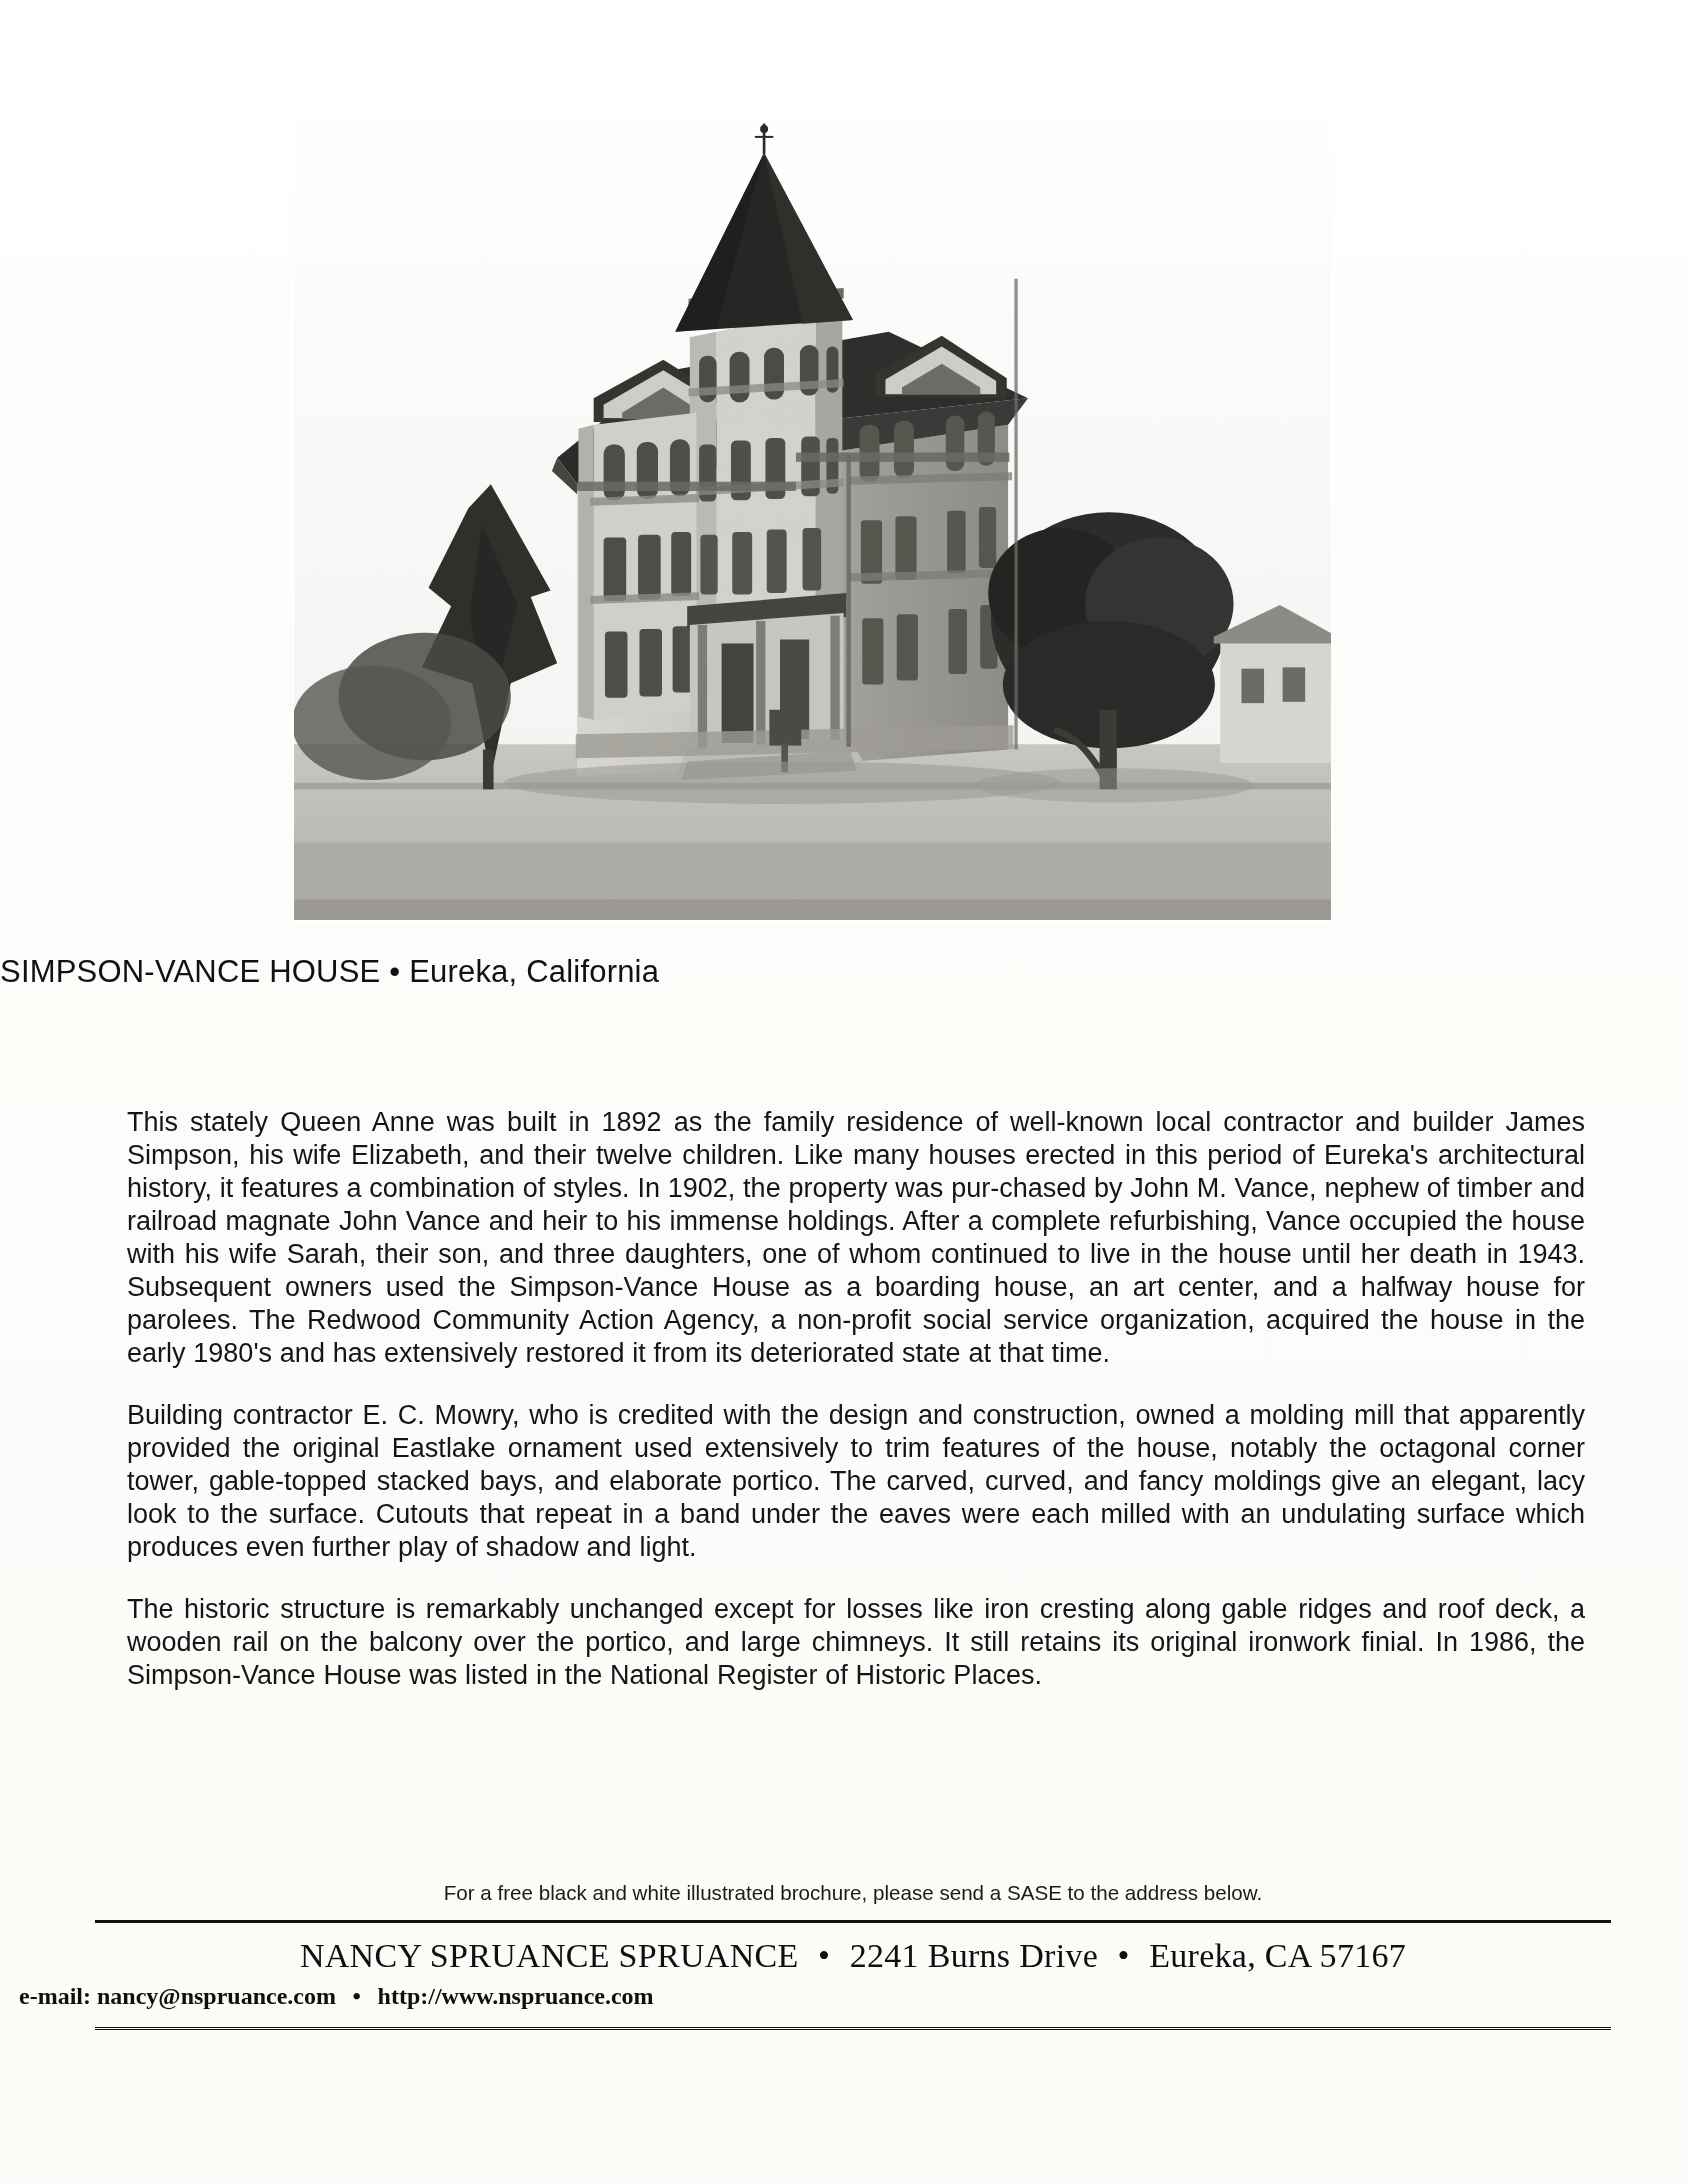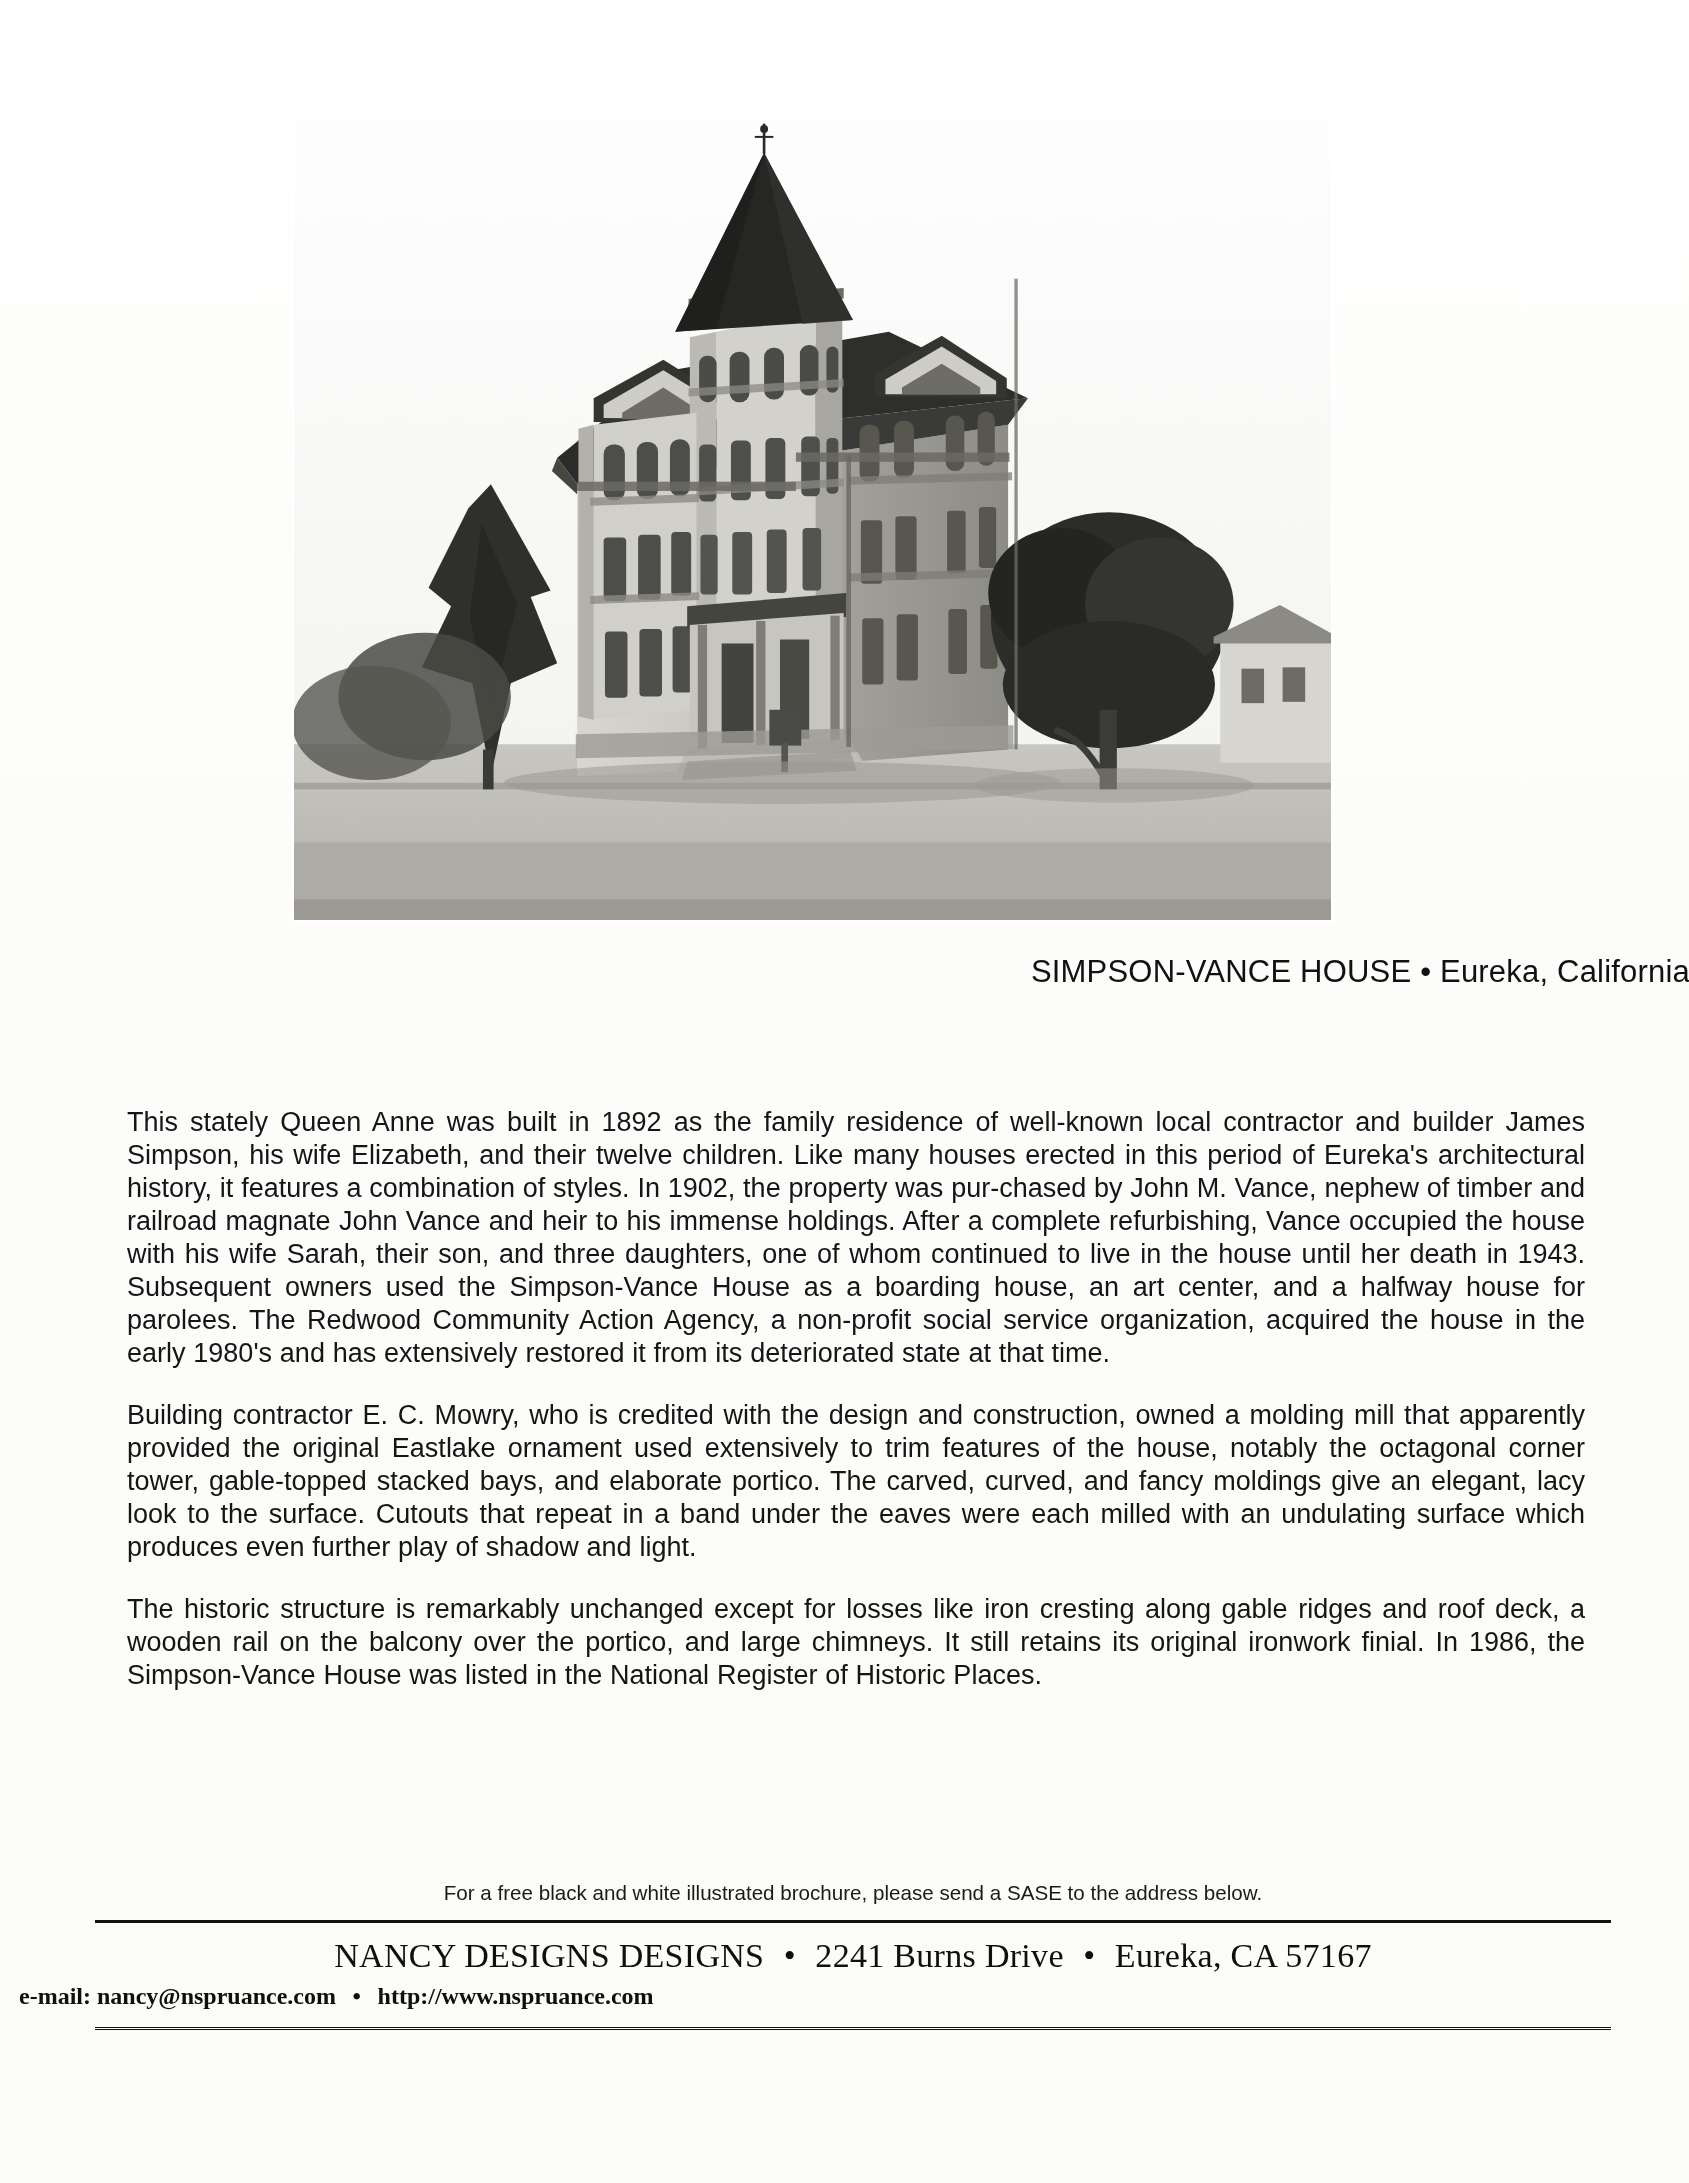--- a/index.html
+++ b/index.html
@@ -46,21 +46,21 @@
     overflow: hidden;
   }
   .photo svg { display: block; }
 
   
   .caption {
     position: absolute;
     left: 0;
     top: 954px;
     width: 1690px;
-    text-align: right;
+    text-align: left;
     font-size: 31px;
     letter-spacing: 0.2px;
     color: #111;
   }
 
   
   .body-col {
     position: absolute;
     left: 127px;
     top: 1066px;
@@ -320,21 +320,21 @@
     <p class="para">Building contractor E. C. Mowry, who is credited with the design and construction, owned a molding mill that apparently provided the original Eastlake ornament used extensively to trim features of the house, notably the octagonal corner tower, gable-topped stacked bays, and elaborate portico. The carved, curved, and fancy moldings give an elegant, lacy look to the surface. Cutouts that repeat in a band under the eaves were each milled with an undulating surface which produces even further play of shadow and light.</p>
     <p class="para">The historic structure is remarkably unchanged except for losses like iron cresting along gable ridges and roof deck, a wooden rail on the balcony over the portico, and large chimneys. It still retains its original ironwork finial. In 1986, the Simpson-Vance House was listed in the National Register of Historic Places.</p>
   </div>
 
   <div class="footer">
     <div class="footer-note">For a free black and white illustrated brochure, please send a SASE to the address below.</div>
 
     <div class="rule"></div>
 
     <div class="company">
-      <span>NANCY DESIGNS DESIGNS</span>
+      <span>NANCY SPRUANCE SPRUANCE</span>
       <span class="bullet-sep">•</span>
       <span>2241 Burns Drive</span>
       <span class="bullet-sep">•</span>
       <span>Eureka, CA 57167</span>
     </div>
 
     <div class="contact">
       <span>e-mail: nancy@nspruance.com</span>
       <span class="bullet-sep">•</span>
       <span>http://www.nspruance.com</span>

